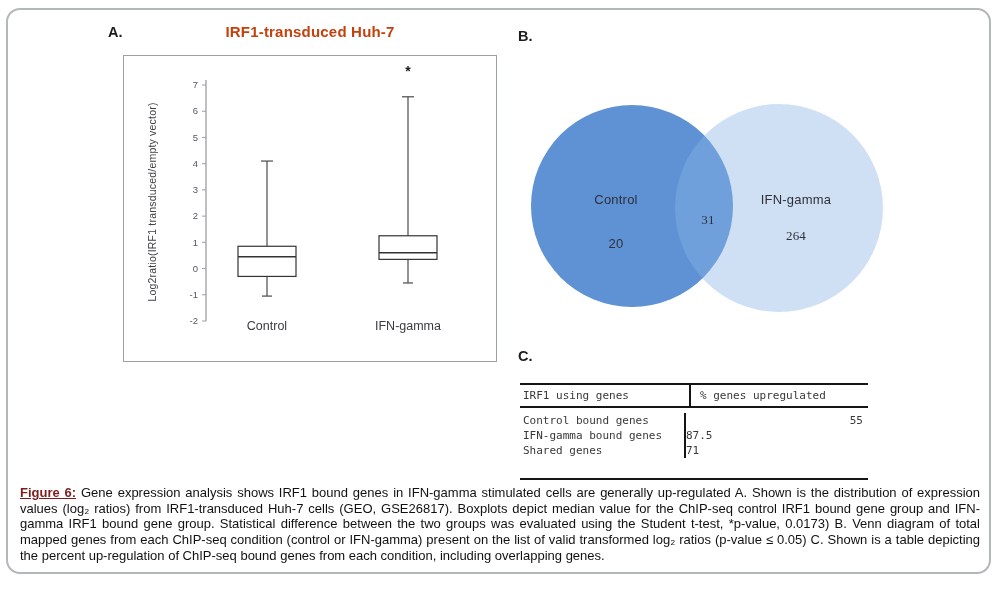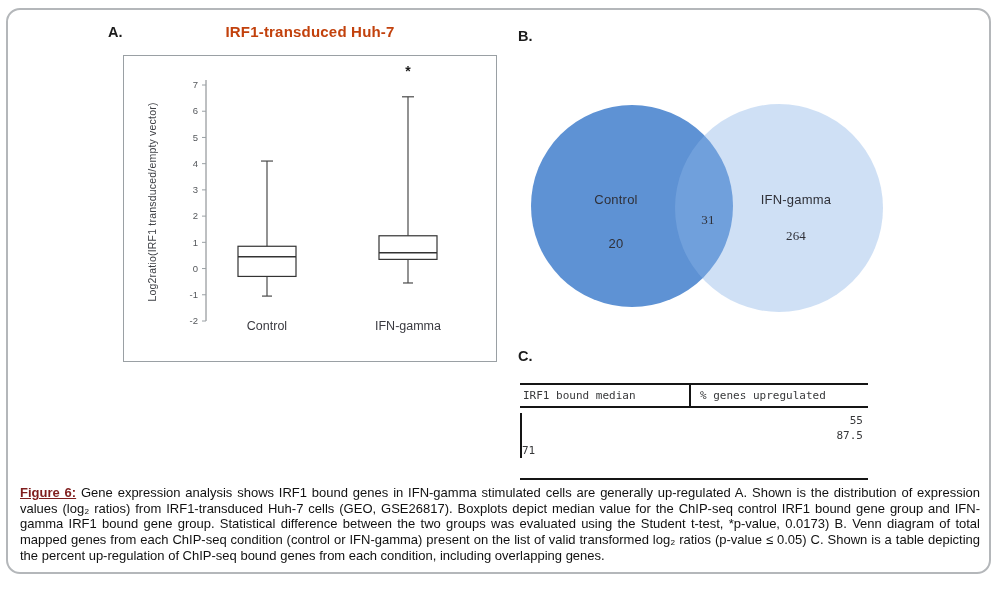--- a/index.html
+++ b/index.html
@@ -111,27 +111,32 @@
   <div class="venn-circle venn-right"></div>
   <div class="venn-text" style="left:560px;top:192px;width:112px;">Control</div>
   <div class="venn-text" style="left:560px;top:212px;width:112px;margin-top:24px;">20</div>
   <div class="venn-text" style="left:688px;top:212px;width:40px;font-family:Liberation Serif, serif;">31</div>
   <div class="venn-text" style="left:738px;top:192px;width:116px;">IFN-gamma</div>
   <div class="venn-text" style="left:738px;top:228px;width:116px;font-family:Liberation Serif, serif;">264</div>
 
   <div class="panel-label" style="left:518px;top:348px;">C.</div>
   <div class="c-table">
     <div class="tr th-row">
-      <div class="c1">IRF1 bound median</div>
+      <div class="c1">IRF1 using genes</div>
       <div class="c2">% genes upregulated</div>
     </div>
     <div class="body-wrap">
+      <div class="bcol1" id="tbl-col1">
+          <div class="bl" style="padding: 1px 2px 1px 3px;">Control bound genes</div>
+          <div class="bl" style="padding: 1px 2px 1px 3px;">IFN-gamma bound genes</div>
+          <div class="bl" style="padding: 1px 2px 1px 3px;">Shared genes</div>
+        </div>
       <div class="bcol2" id="tbl-col2">
           <div style="text-align: right; padding: 1px 5px 1px 0px;">55</div>
-          <div style="text-align: right; padding: 1px 5px 1px 0px;">87.5</div>
+          <div style="padding: 1px 5px 1px 0px;">87.5</div>
           <div style="padding: 1px 5px 1px 0px;">71</div>
         </div>
     </div>
   </div>
 
   <p class="caption"><b>Figure 6:</b> <span>Gene expression analysis shows IRF1 bound genes in IFN-gamma stimulated cells are generally up-regulated A. Shown is the distribution of expression values (log₂ ratios) from IRF1-transduced Huh-7 cells (GEO, GSE26817). Boxplots depict median value for the ChIP-seq control IRF1 bound gene group and IFN-gamma IRF1 bound gene group. Statistical difference between the two groups was evaluated using the Student t-test, *p-value, 0.0173) B. Venn diagram of total mapped genes from each ChIP-seq condition (control or IFN-gamma) present on the list of valid transformed log₂ ratios (p-value ≤ 0.05) C. Shown is a table depicting the percent up-regulation of ChIP-seq bound genes from each condition, including overlapping genes.</span></p>
 
 </div>
 
 </body></html>

